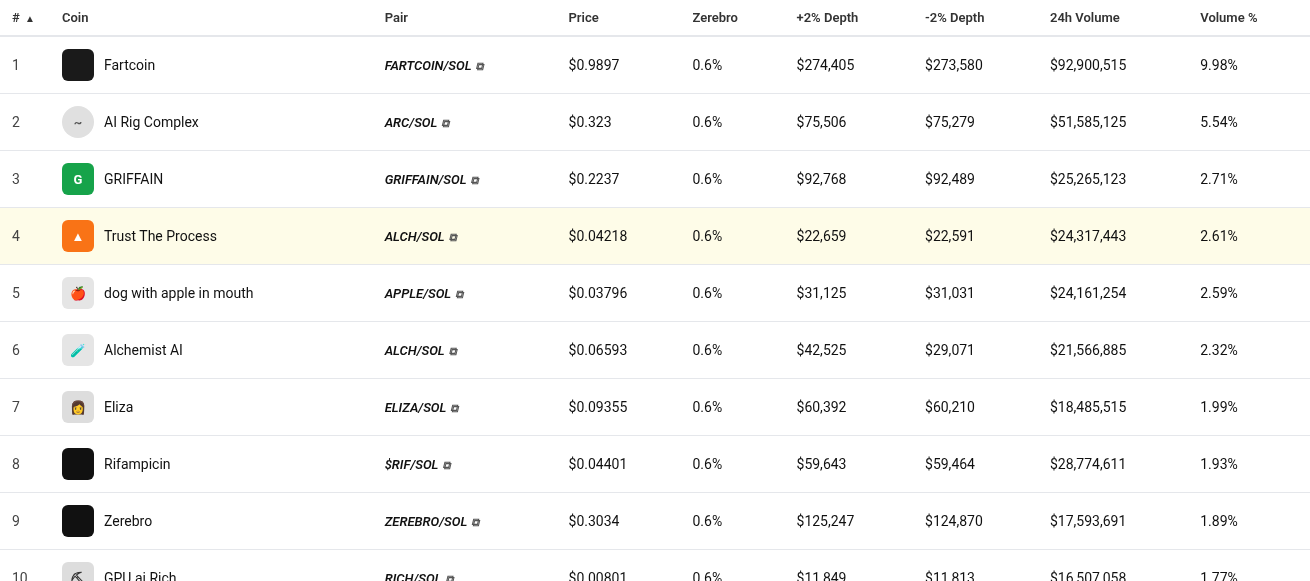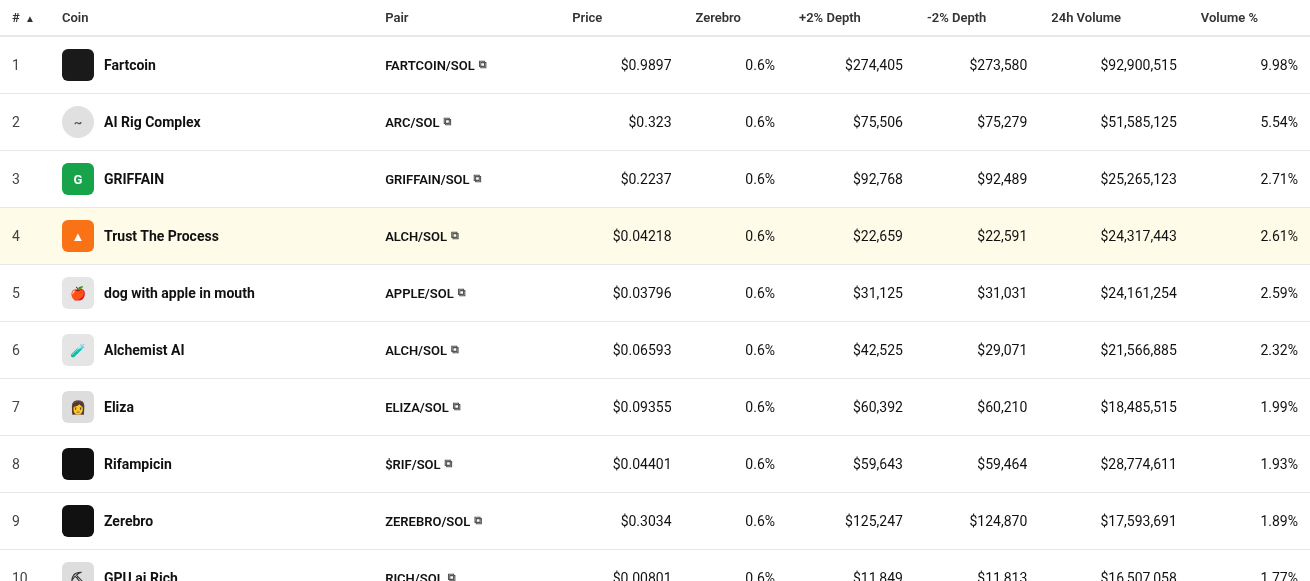--- a/index.html
+++ b/index.html
@@ -32,48 +32,49 @@
       border-bottom: 1px solid #e5e7eb;
     }
     tbody tr:nth-child(4) {
       background-color: #fefce8;
     }
     tbody td {
       padding: 12px 12px;
       vertical-align: middle;
       white-space: nowrap;
     }
-    tbody td.right { text-align: right; }
+    tbody td.right { text-align: left; }
     .coin-cell {
       display: flex;
       align-items: center;
       gap: 10px;
     }
     .coin-icon {
       width: 32px;
       height: 32px;
       border-radius: 6px;
       display: flex;
       align-items: center;
       justify-content: center;
       font-size: 14px;
       font-weight: bold;
       flex-shrink: 0;
       overflow: hidden;
     }
     .coin-name {
-      font-weight: 700;
+      font-weight: 400;
     }
     .pair-link {
       display: flex;
-      align-items: flex-start;
+      align-items: flex-end;
       gap: 4px;
       font-weight: 600;
       font-size: 13px;
       color: #111;
+      font-style: italic;
     }
     .ext-icon {
       font-size: 11px;
       color: #555;
     }
     .sort-arrow {
       font-size: 10px;
       margin-left: 2px;
     }
     .num-col { color: #444; font-size: 14px; }

